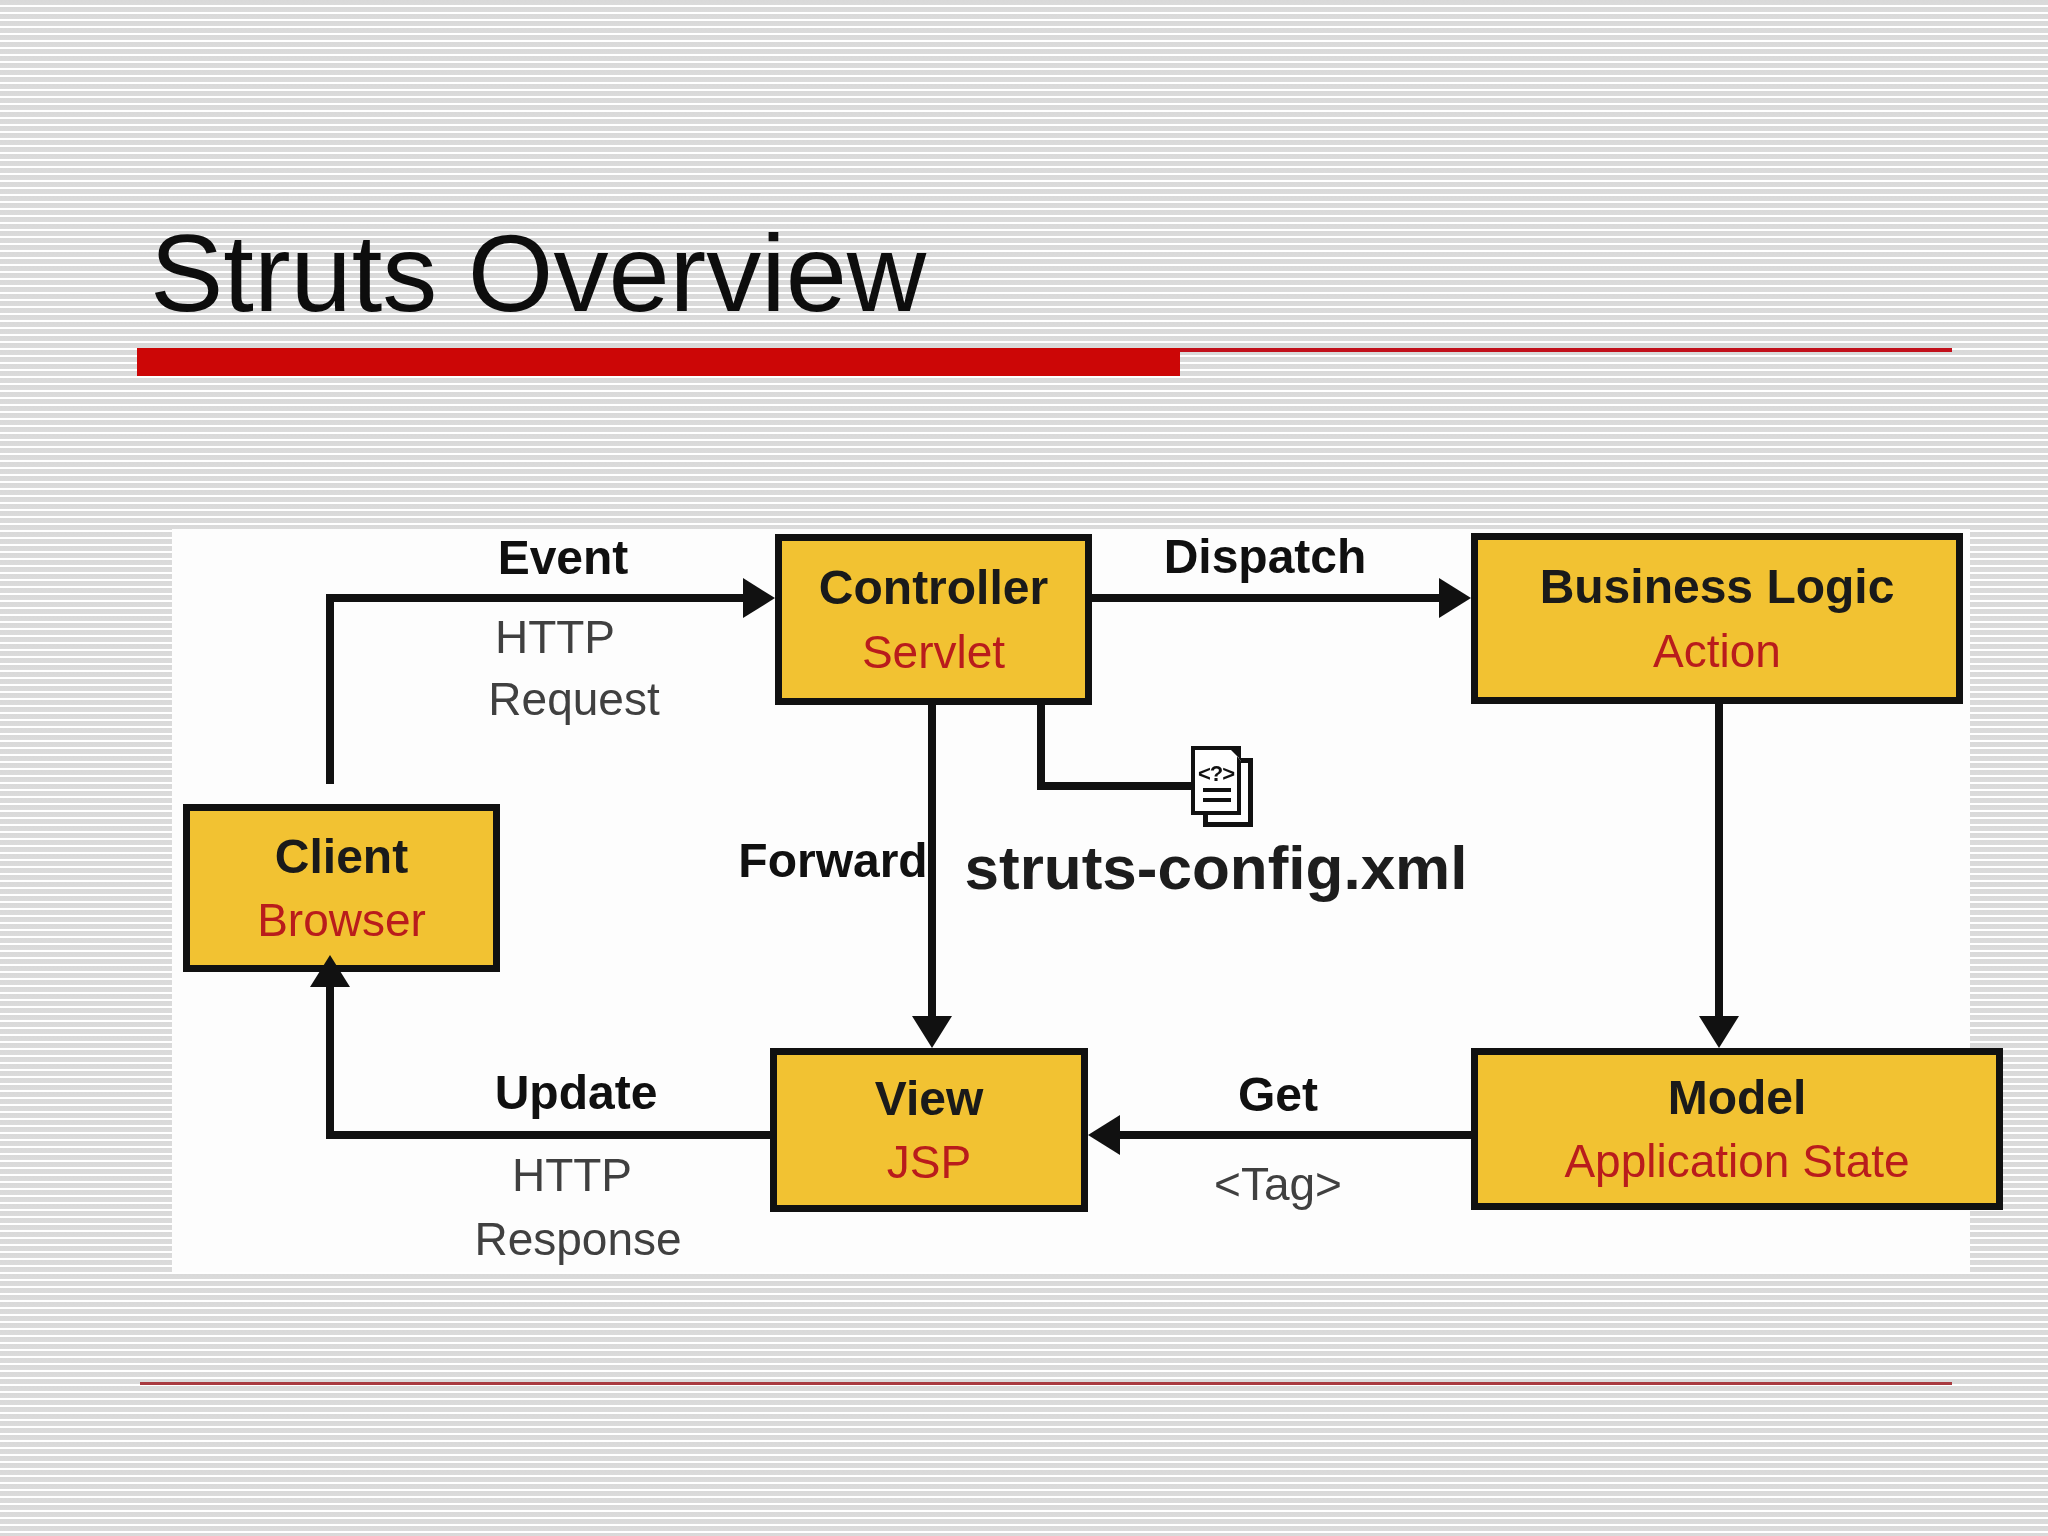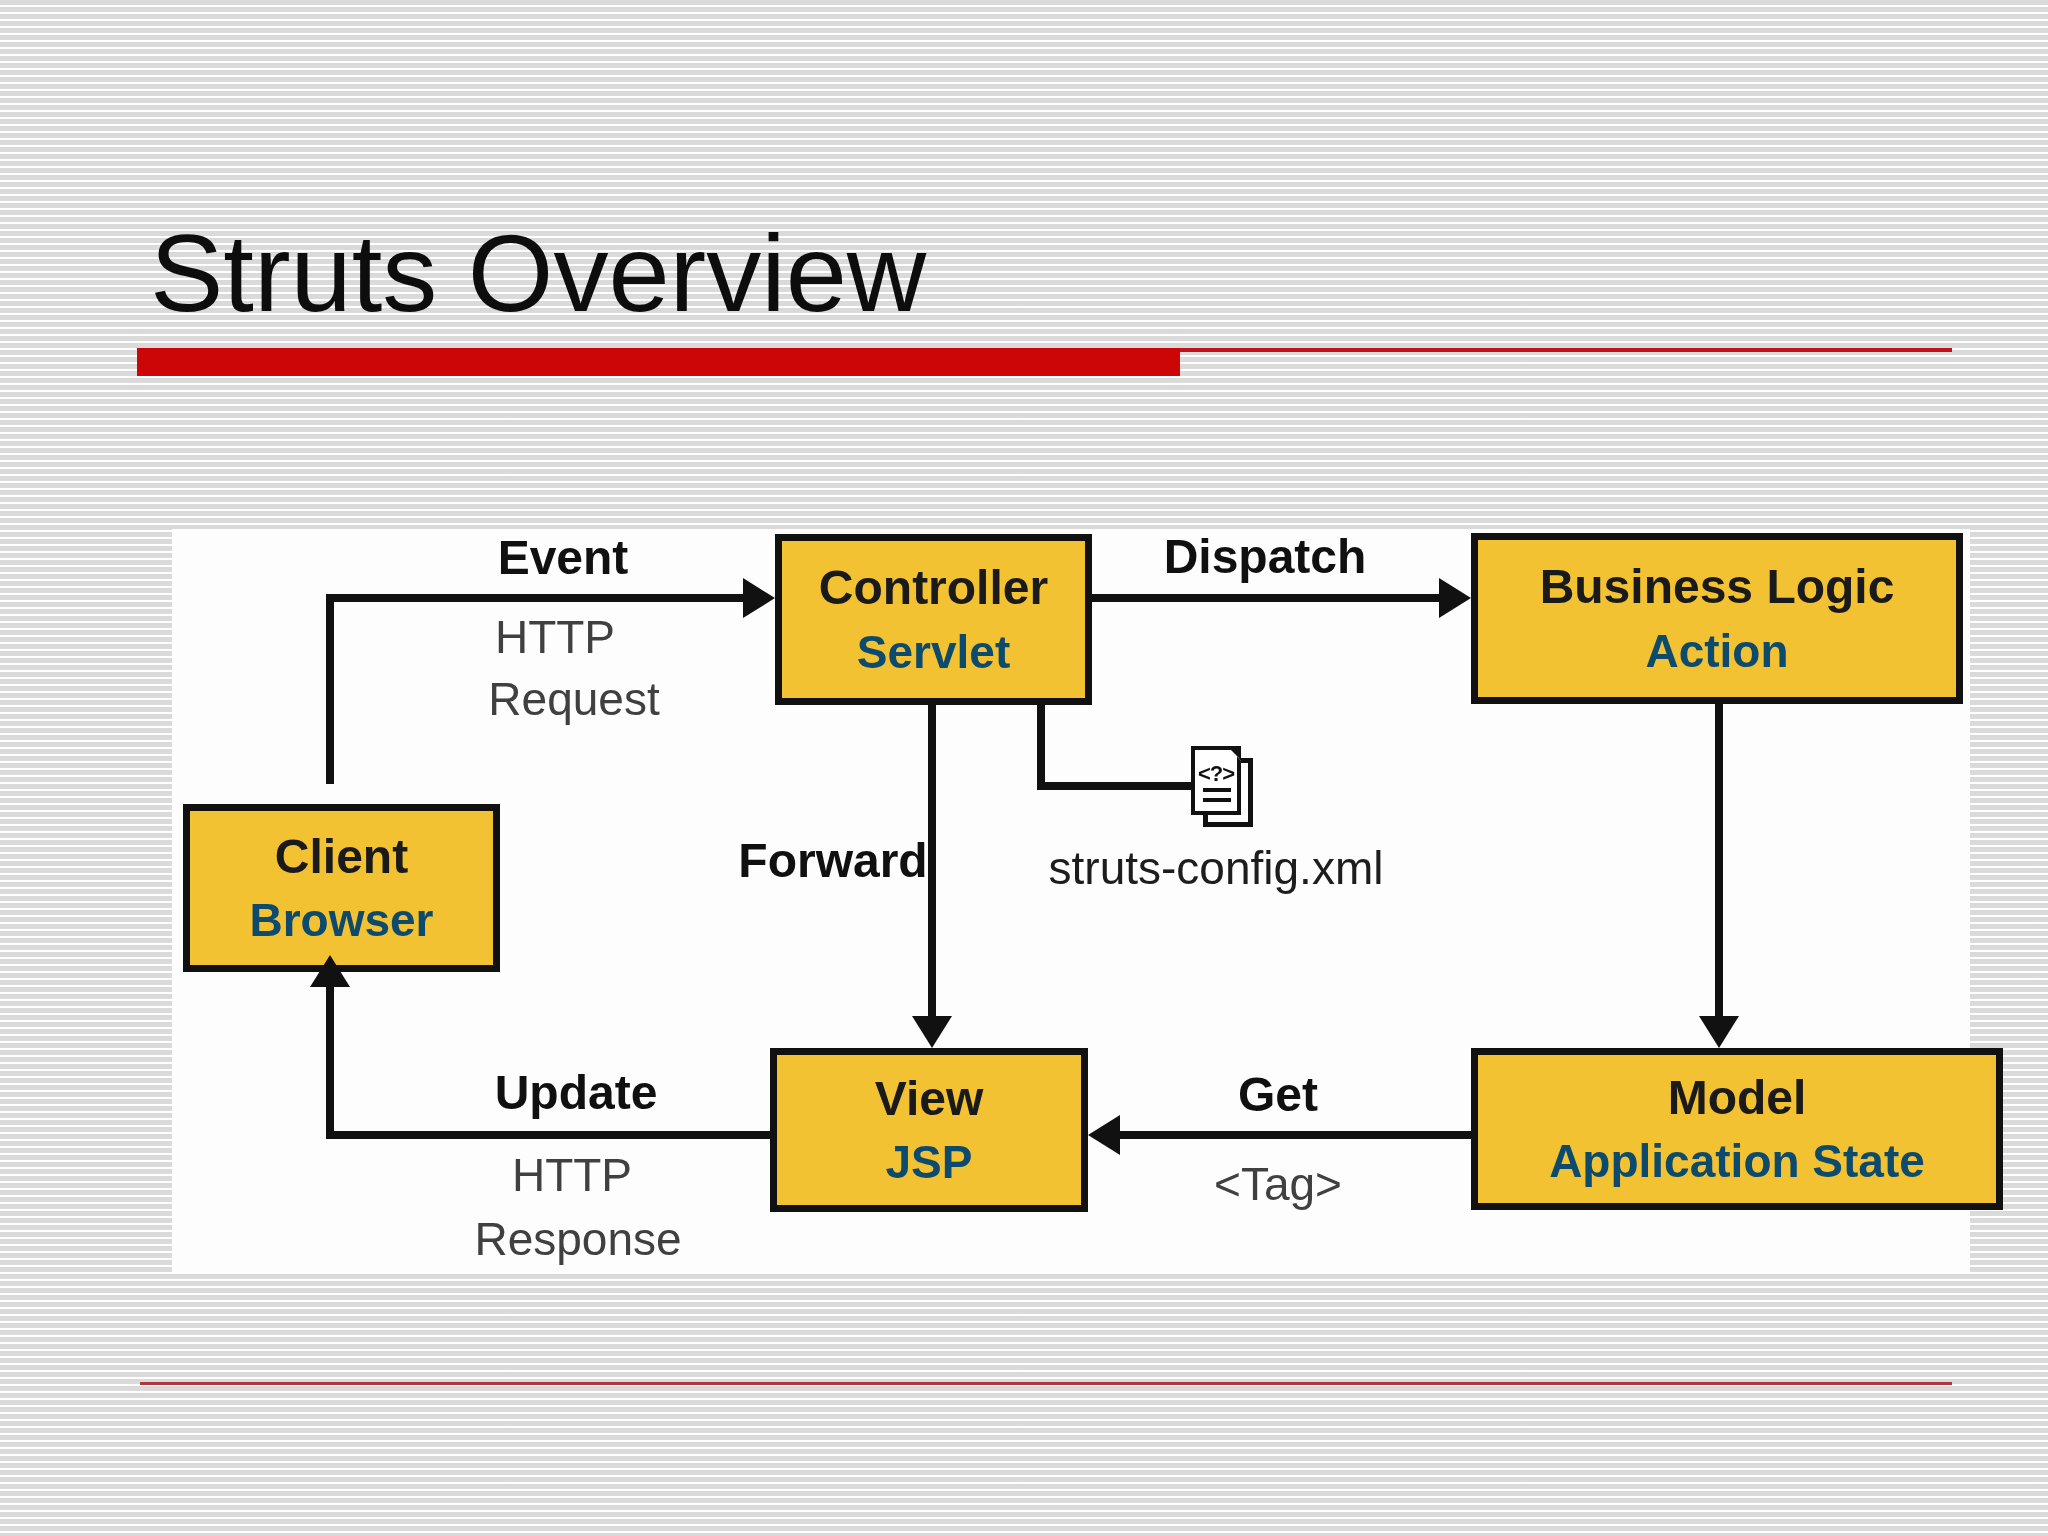--- a/index.html
+++ b/index.html
@@ -16,31 +16,31 @@
   #accent-bar{left:137px;top:348px;width:1043px;height:28px;background:#cc0606;}
   #accent-line{left:1180px;top:348px;width:772px;height:4px;background:#c2111c;}
   #bottom-rule{left:140px;top:1382px;width:1812px;height:3px;background:#a83a40;}
   #diagram-panel{left:172px;top:529px;width:1798px;height:743px;background:#fdfdfd;}
   .node{
     position:absolute;background:#f2c232;border:7px solid #111;
     display:flex;flex-direction:column;align-items:center;justify-content:center;
     box-sizing:border-box;text-align:center;line-height:1.35;
   }
   .node .l1{font-weight:700;font-size:48px;color:#1a1a1a;white-space:nowrap;}
-  .node .l2{font-weight:700;font-size:46px;color:#0c4a6e;white-space:nowrap;}
+  .node .l2{font-weight:400;font-size:46px;color:#b91c1c;white-space:nowrap;}
   .line{position:absolute;background:#111;}
   .arrow{position:absolute;width:0;height:0;}
   .arrow.right{border-top:20px solid transparent;border-bottom:20px solid transparent;border-left:32px solid #111;}
   .arrow.left {border-top:20px solid transparent;border-bottom:20px solid transparent;border-right:32px solid #111;}
   .arrow.down {border-left:20px solid transparent;border-right:20px solid transparent;border-top:32px solid #111;}
   .arrow.up   {border-left:20px solid transparent;border-right:20px solid transparent;border-bottom:32px solid #111;}
   .lbl{position:absolute;transform:translate(-50%,-50%);white-space:nowrap;line-height:1;}
   .lbl.bold{font-weight:700;font-size:48px;color:#101010;}
   .lbl.gray{font-weight:400;font-size:46px;color:#404040;}
-  .lbl.dark{font-weight:400;font-size:46px;color:#1d1d1d;}
+  .lbl.dark{font-weight:700;font-size:62px;color:#1d1d1d;}
   
   #xml-doc-shadow{left:1031px;top:229px;width:50px;height:69px;background:#fff;border:5px solid #111;box-sizing:border-box;}
   #xml-doc-page{
     left:1019px;top:217px;width:50px;height:69px;background:#fff;border:4px solid #111;box-sizing:border-box;
     clip-path:polygon(0 0,76% 0,100% 22%,100% 100%,0 100%);
   }
   #xml-doc-fold{left:1055px;top:217px;width:0;height:0;
     border-left:14px solid transparent;border-top:14px solid #111;}
   #xml-doc-glyph{left:1022px;top:232px;width:44px;text-align:center;font-size:22px;font-weight:700;color:#111;letter-spacing:-1px;}
   .doc-rule{position:absolute;height:4px;background:#111;}

